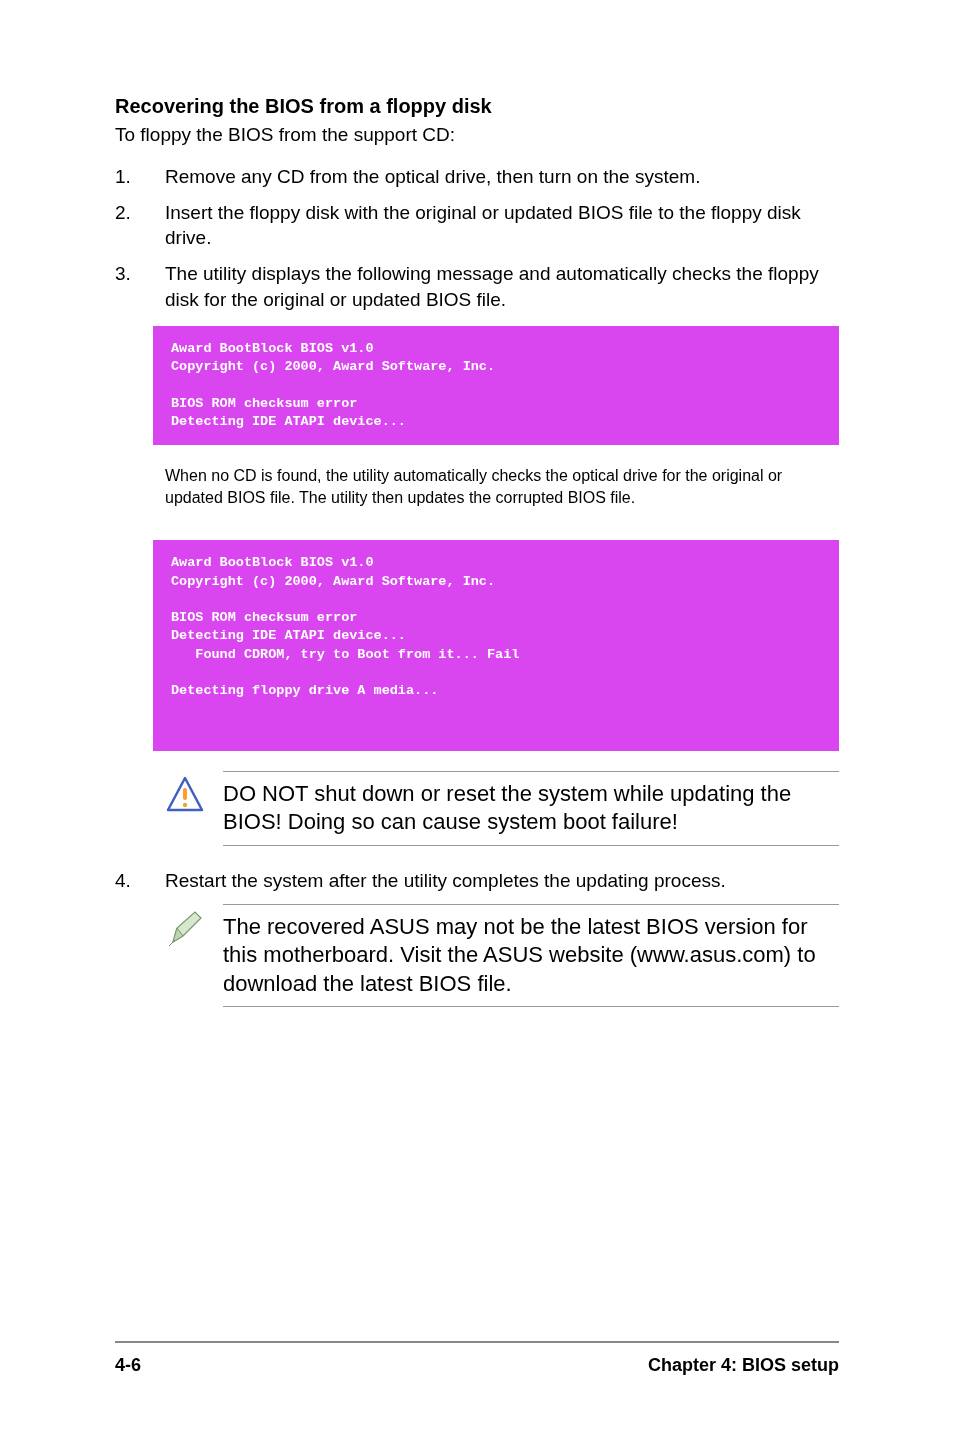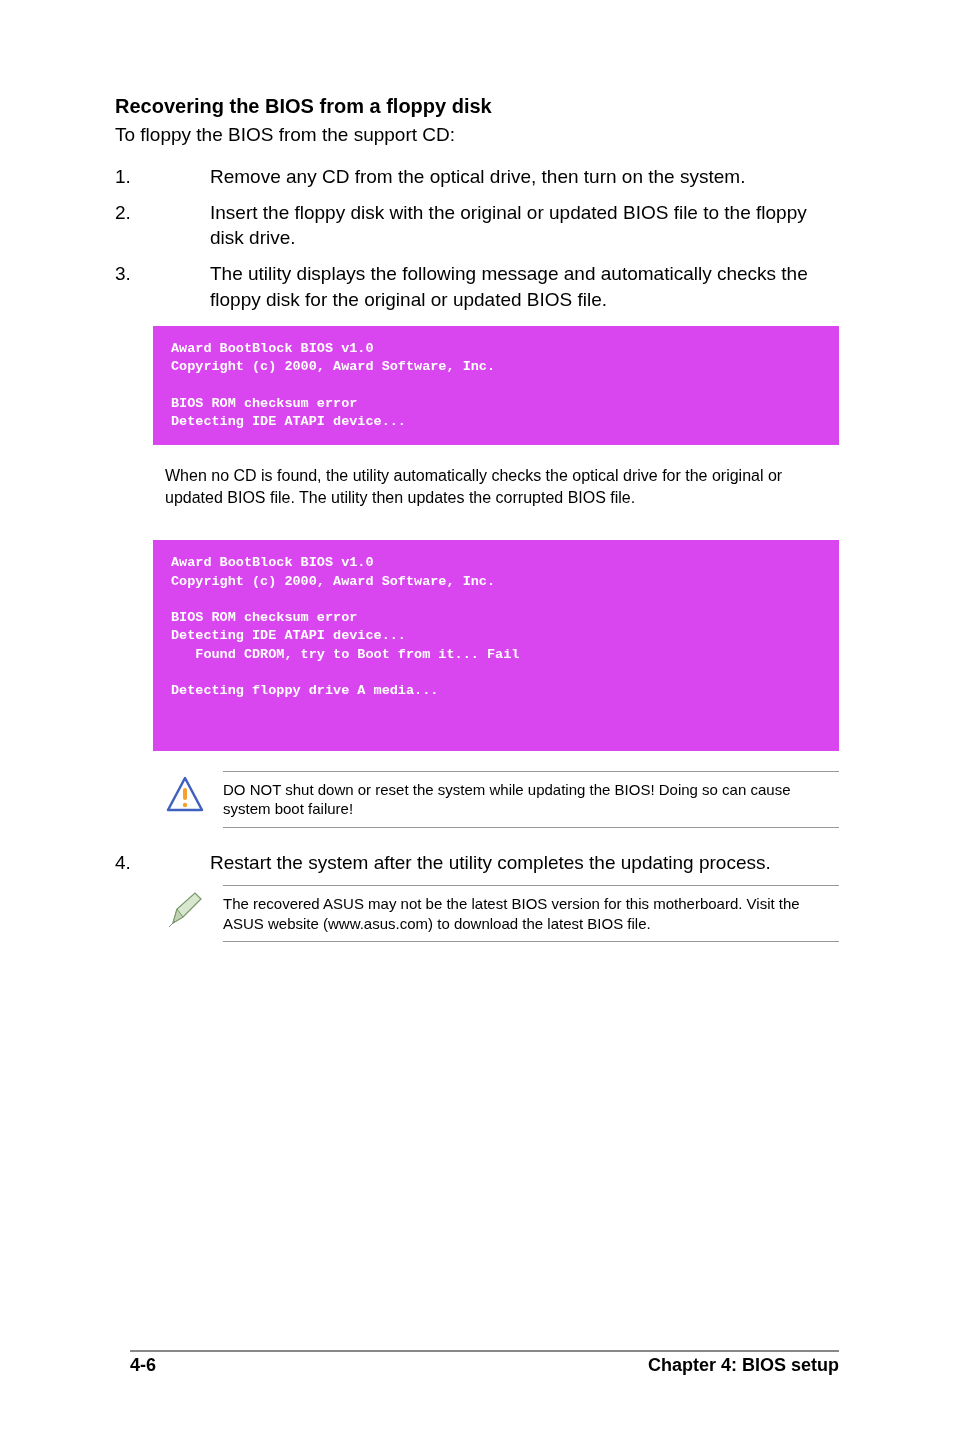--- a/index.html
+++ b/index.html
@@ -26,21 +26,20 @@
       font-size: 19px;
       margin-bottom: 10px;
       line-height: 1.35;
     }
     .num {
       width: 50px;
       flex-shrink: 0;
     }
     .item-text {
       flex: 1;
-      margin-left: 45px;
     }
     .terminal {
       background: #d946ef;
       color: #ffffff;
       font-family: "Courier New", monospace;
       font-size: 13.5px;
       font-weight: bold;
       padding: 14px 18px;
       margin: 14px 0 20px 38px;
       white-space: pre;
@@ -57,36 +56,36 @@
       margin: 10px 0 10px 50px;
     }
     .callout-icon {
       width: 44px;
       flex-shrink: 0;
       margin-right: 14px;
       margin-top: 4px;
     }
     .callout-content {
       flex: 1;
-      font-size: 15px;
+      font-size: 22px;
       line-height: 1.3;
       border-top: 1px solid #999;
       border-bottom: 1px solid #999;
       padding: 8px 0;
     }
     .footer {
       position: absolute;
       bottom: 62px;
-      left: 130px;
+      left: 115px;
       right: 115px;
       display: flex;
       justify-content: space-between;
       align-items: flex-end;
       border-top: 2px solid #888;
-      padding-top: 3px;
+      padding-top: 12px;
     }
     .page-num {
       font-size: 18px;
       font-weight: bold;
     }
     .chapter {
       font-size: 18px;
       font-weight: bold;
     }
     svg { display: block; }

